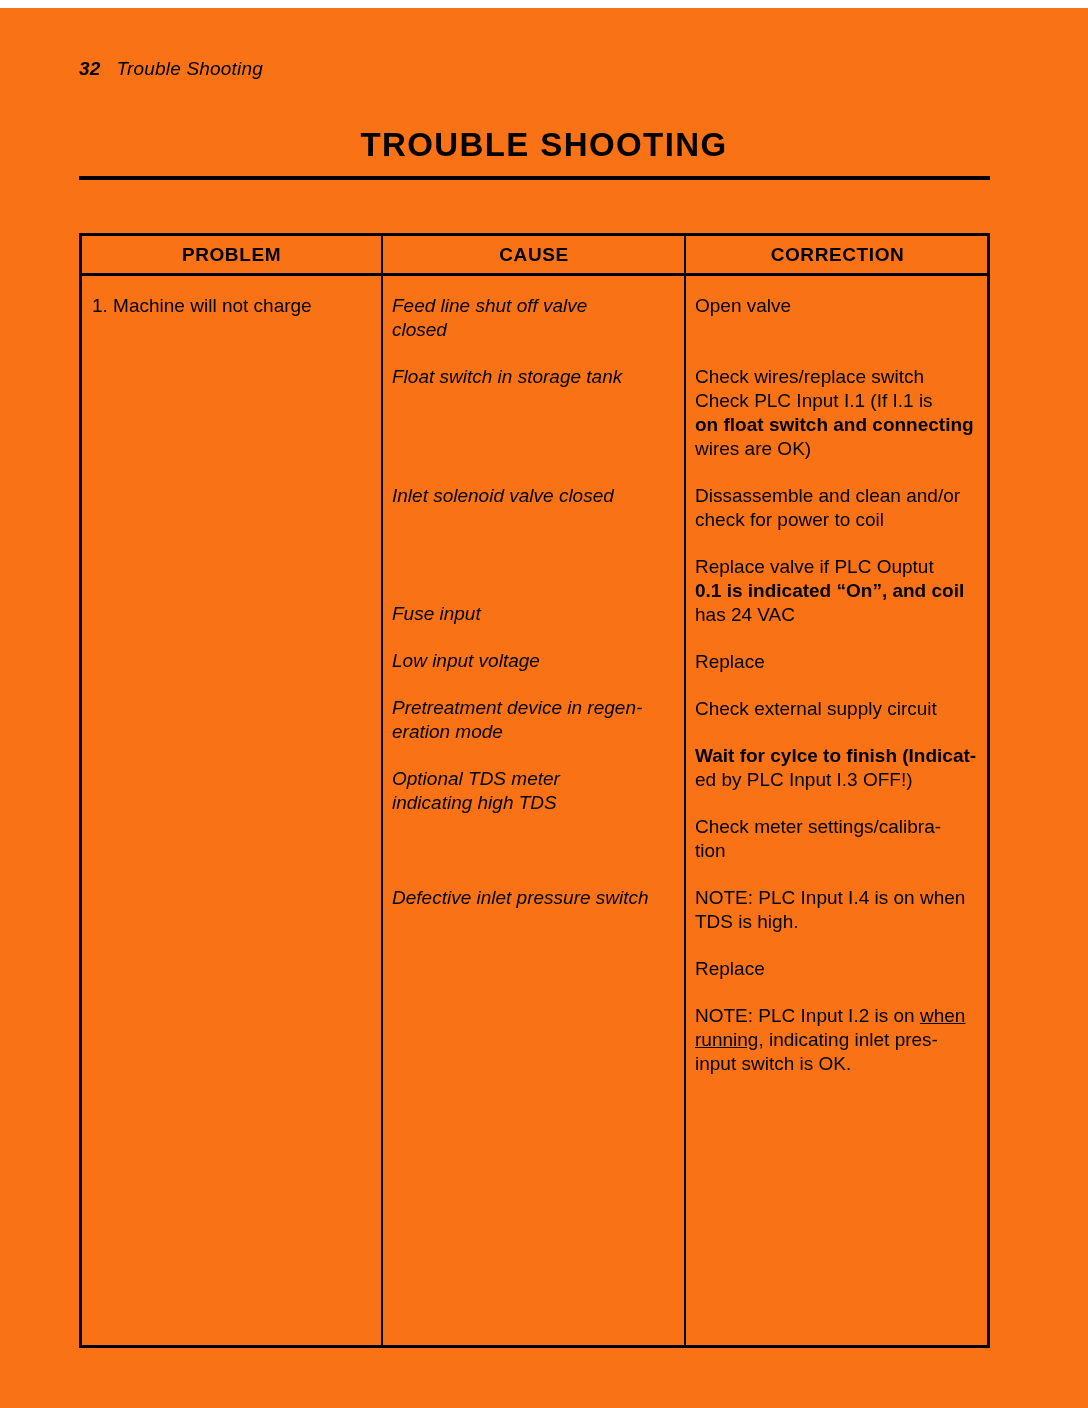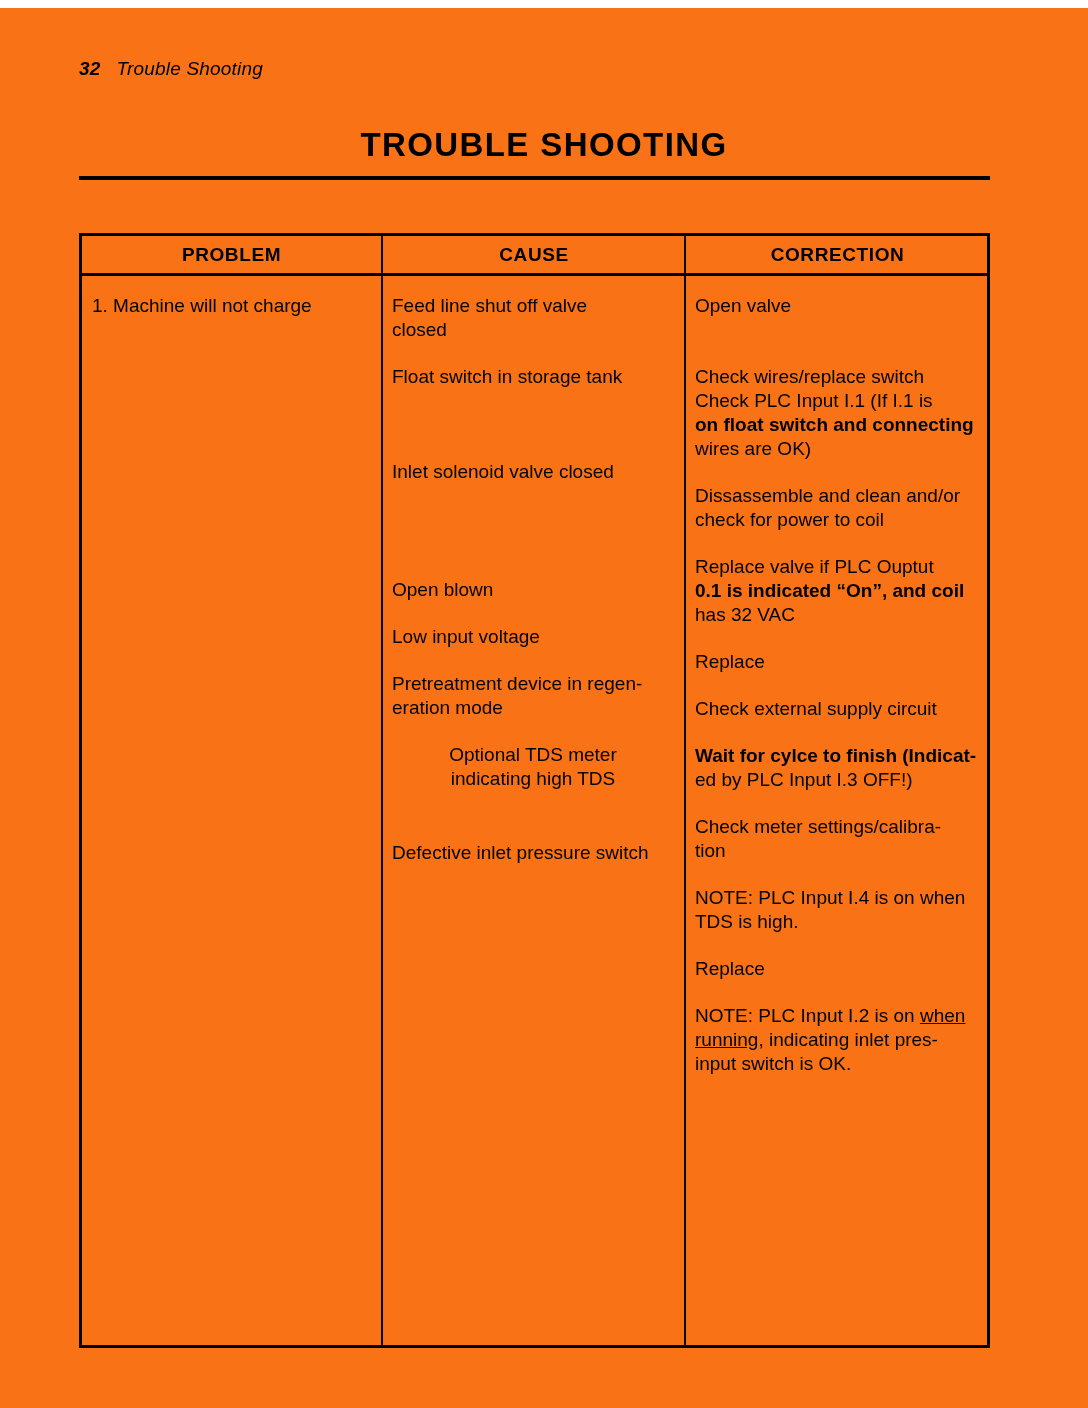--- a/index.html
+++ b/index.html
@@ -119,21 +119,21 @@
   .vrule-h1 { left: 299px; }
   .vrule-h2 { left: 602px; }
 
   
   .col {
     position: absolute;
     top: 40px;
     box-sizing: border-box;
   }
   .col-problem    { left: 0px;   width: 299px; padding: 18px 12px 0 10px; }
-  .col-cause      { left: 301px; width: 301px; padding: 18px 10px 0 9px; }
+  .col-cause      { left: 301px; width: 301px; padding: 18px 10px 0 9px; font-style: italic; }
   .col-correction { left: 604px; width: 302px; padding: 18px 8px 0 9px; }
 
   .blk {
     font-size: 19px;
     line-height: 24px;
     margin: 0 0 23px 0;
     white-space: pre-line;
   }
 
   b.inl { font-weight: bold; }
@@ -163,37 +163,37 @@
 
     <div class="vrule vrule-1"></div>
     <div class="vrule vrule-2"></div>
 
     <div class="col col-problem">
       <div class="blk">1. Machine will not charge</div>
     </div>
 
     <div class="col col-cause">
       <div class="blk"><span>Feed line shut off valve</span><br><span>closed</span></div>
-      <div class="blk" style="margin-bottom:71px;"><span>Float switch in storage tank</span></div>
+      <div class="blk" style="margin-bottom:95px;"><span>Float switch in storage tank</span></div>
       <div class="blk" style="margin-bottom:94px;"><span>Inlet solenoid valve closed</span></div>
-      <div class="blk"><span>Open blown</span></div>
+      <div class="blk"><span>Fuse input</span></div>
       <div class="blk"><span>Low input voltage</span></div>
       <div class="blk"><span>Pretreatment device in regen-</span><br><span>eration mode</span></div>
-      <div class="blk" style="margin-bottom:50px;text-align:center;"><span>Optional TDS meter</span><br><span>indicating high TDS</span></div>
+      <div class="blk" style="margin-bottom:71px;"><span>Optional TDS meter</span><br><span>indicating high TDS</span></div>
       <div class="blk"><span>Defective inlet pressure switch</span></div>
     </div>
 
     <div class="col col-correction">
       <div class="blk" style="margin-bottom:47px;"><span>Open valve</span></div>
 
       <div class="blk"><span>Check wires/replace switch</span><br><span>Check PLC Input I.1 (If I.1 is</span><br><b class="inl">on float switch and connecting</b><br><span>wires are OK)</span></div>
 
       <div class="blk"><span>Dissassemble and clean and/or</span><br><span>check for power to coil</span></div>
 
-      <div class="blk" style="margin-bottom:23px;"><span>Replace valve if PLC Ouptut</span><br><b class="inl">0.1 is indicated “On”, and coil</b><br><span>has 32 VAC</span></div>
+      <div class="blk" style="margin-bottom:23px;"><span>Replace valve if PLC Ouptut</span><br><b class="inl">0.1 is indicated “On”, and coil</b><br><span>has 24 VAC</span></div>
 
       <div class="blk"><span>Replace</span></div>
 
       <div class="blk"><span>Check external supply circuit</span></div>
 
       <div class="blk"><b class="inl">Wait for cylce to finish (Indicat-</b><br><span>ed by PLC Input I.3 OFF!)</span></div>
 
       <div class="blk"><span>Check meter settings/calibra-</span><br><span>tion</span></div>
 
       <div class="blk"><span>NOTE: PLC Input I.4 is on when</span><br><span>TDS is high.</span></div>

